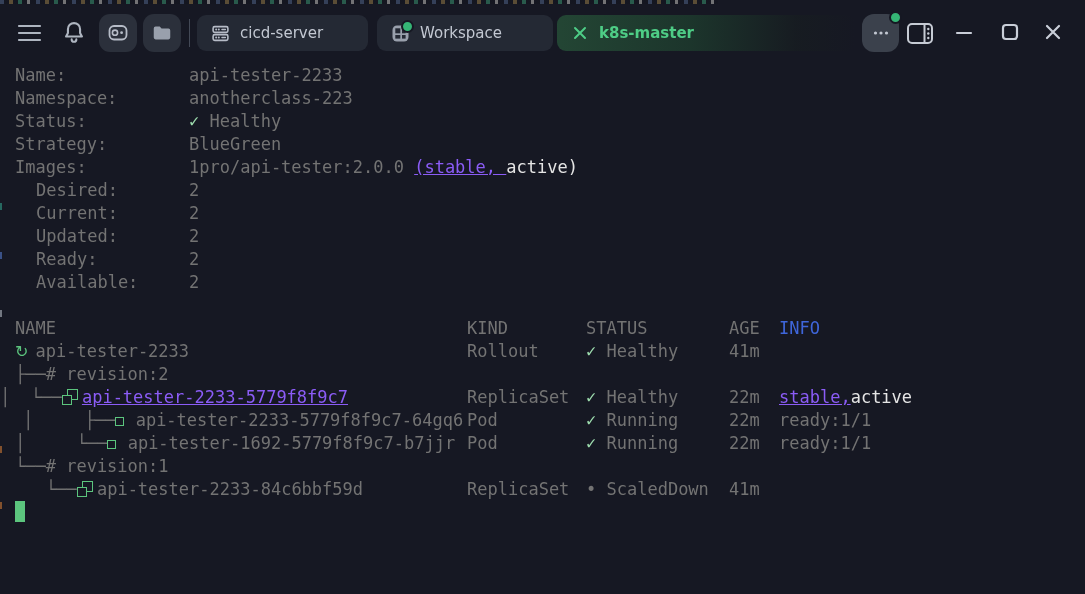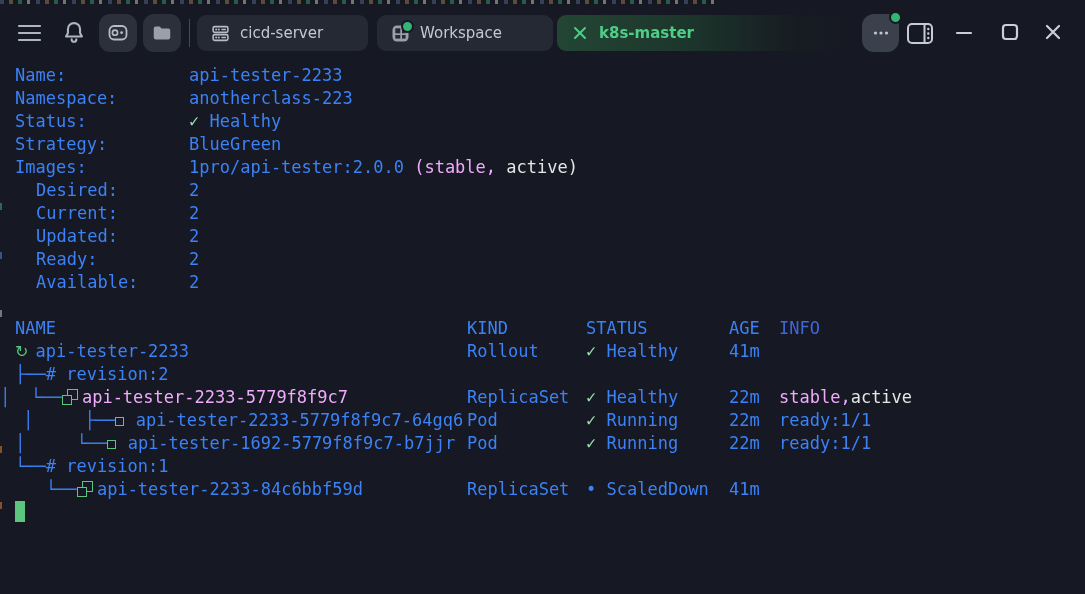--- a/index.html
+++ b/index.html
@@ -24,23 +24,23 @@
   .iconwrap{position:relative;display:flex;}
   .gdot{position:absolute;width:9px;height:9px;border-radius:50%;background:#35b575;
         border:2px solid #161823;}
   .morebtn{left:862px;top:14px;width:37px;height:38px;background:#3b414c;border-radius:12px;}
   .winctl{top:22px;}
   
   .term{position:absolute;left:0;top:64px;right:0;bottom:0;
         font-family:"DejaVu Sans Mono", monospace;font-size:17px;line-height:23px;cursor:text;}
   .tline{position:relative;height:23px;}
   .tcell{position:absolute;top:0;white-space:pre;}
-  .g{color:#3b82f6;}
+  .g{color:#737373;}
   .ck{color:#9ddcae;}
-  .dim{color:#f0abfc;}
+  .dim{color:#8b5cf6;text-decoration:underline;}
   .teal{color:#e5e5e5;}
   .blue{color:#3f66db;}
   .ti-rollout{display:inline-block;width:10.3px;color:#5cc57e;font-family:"DejaVu Sans",sans-serif;
       font-size:16px;overflow:visible;}
   .ti-rs{display:inline-block;width:20.5px;height:16px;position:relative;vertical-align:-2px;}
   .ti-rs::before{content:"";position:absolute;left:6px;top:0;width:9px;height:9px;
       border:1.5px solid #5cc57e;}
   .ti-rs::after{content:"";position:absolute;left:1px;bottom:0;width:8px;height:8px;
       border:1.5px solid #5cc57e;background:#161823;}
   .ti-pod{display:inline-block;width:10.3px;height:10px;position:relative;}

